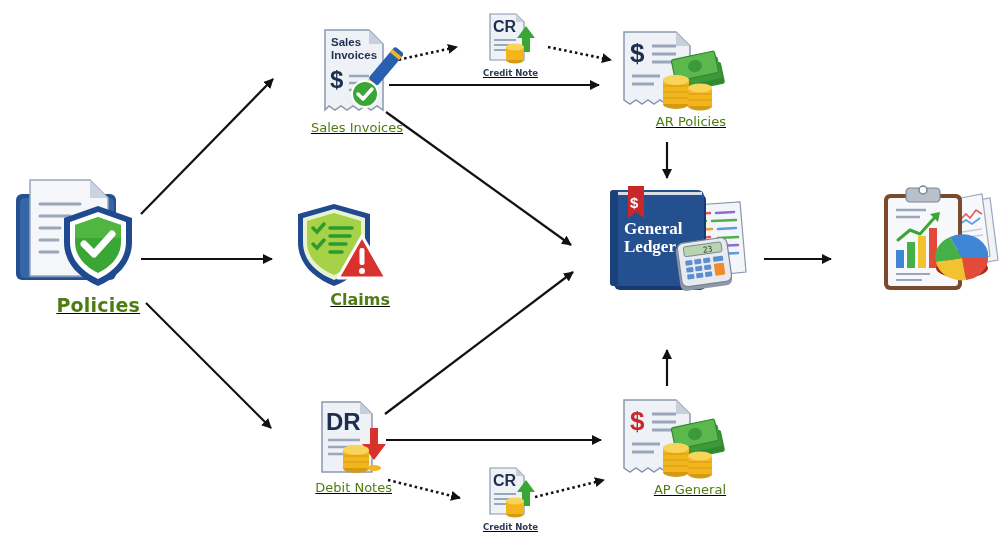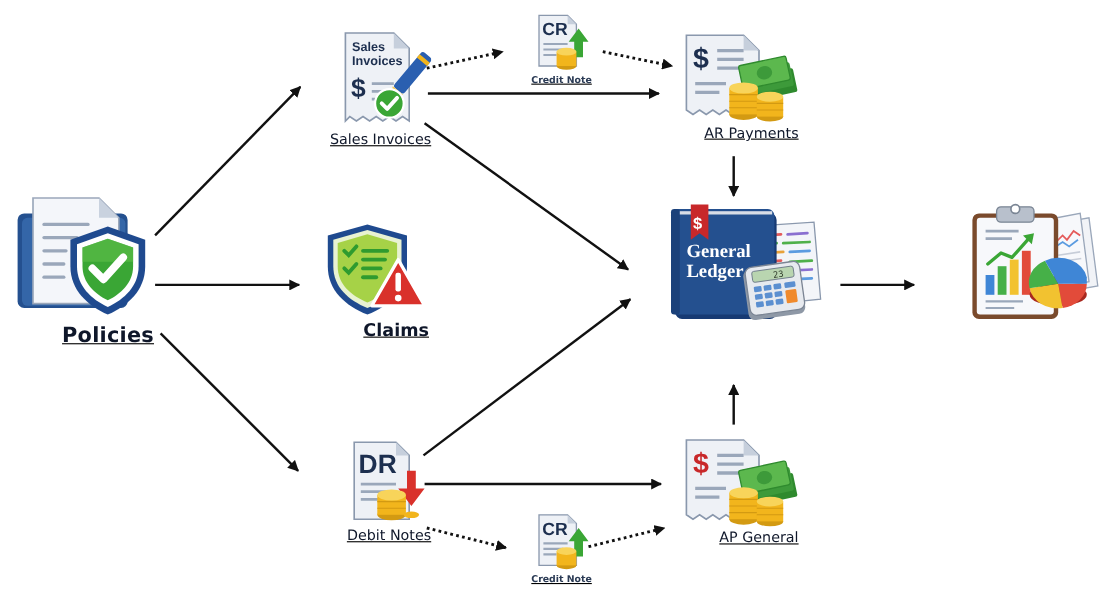--- a/index.html
+++ b/index.html
@@ -1,21 +1,21 @@
 <!DOCTYPE html>
 <html><head>
 <meta charset="utf-8">
 <style>
   html, body { margin: 0; padding: 0; background: #ffffff; }
   #stage { position: relative; width: 1000px; height: 539px; overflow: hidden; background: #fff;
            font-family: "DejaVu Sans", "Liberation Sans", sans-serif; }
   #edges { position: absolute; left: 0; top: 0; width: 1000px; height: 539px; pointer-events: none; }
   .node { position: absolute; display: flex; flex-direction: column; align-items: flex-end; cursor: pointer; text-decoration: underline; }
   .node svg.icon { display: block; }
-  .label { color: #0f172a; white-space: nowrap; margin-top: 2px; }
+  .label { color: #4d7c0f; white-space: nowrap; margin-top: 2px; }
   .lbl-xl { font-size: 19px; font-weight: bold; letter-spacing: 0.2px; }
   .lbl-lg { font-size: 16px; font-weight: bold; }
   .lbl-md { font-size: 13px; }
   .lbl-sm { font-size: 8.5px; font-weight: bold; color: #2b3b55; }
 </style>
 </head>
 <body>
 
 <div id="stage">
 
@@ -56,21 +56,21 @@
       </g>
       <path d="M88 34 L122 46 L122 70 C122 92 106 106 88 114 C70 106 54 92 54 70 L54 46 Z" fill="#1f4a8f"></path>
       <path d="M88 40 L116 50 L116 70 C116 88 103 100 88 107 C73 100 60 88 60 70 L60 50 Z" fill="#ffffff"></path>
       <path d="M88 45 L111 53 L111 70 C111 85 100 95 88 101 C76 95 65 85 65 70 L65 53 Z" fill="#3aa635"></path>
       <path d="M88 45 L111 53 L111 66 L65 66 L65 53 Z" fill="#5fc04a" opacity="0.6"></path>
       <path d="M74 72 L84 82 L102 62" fill="none" stroke="#ffffff" stroke-width="7" stroke-linecap="round" stroke-linejoin="round"></path>
     </svg>
     <div class="label lbl-xl">Policies</div>
   </div>
 
-  <div class="node" style="left:280px; top:26px; width:112px;">
+  <div class="node" style="left:291px; top:26px; width:112px;">
     <svg class="icon" width="92" height="92" viewBox="0 0 92 92">
       <path d="M14 4 L58 4 L72 18 L72 84 L66 80 L60 84 L54 80 L48 84 L42 80 L36 84 L30 80 L24 84 L18 80 L14 84 Z" fill="#eef1f6" stroke="#8a98ad" stroke-width="1.5"></path>
       <path d="M58 4 L58 18 L72 18 Z" fill="#c6cfdc"></path>
       <text x="20" y="20" font-family="Liberation Sans, sans-serif" font-size="11.5" font-weight="bold" fill="#1d2f4f">Sales</text>
       <text x="20" y="33" font-family="Liberation Sans, sans-serif" font-size="11.5" font-weight="bold" fill="#1d2f4f">Invoices</text>
       <text x="19" y="62" font-family="Liberation Sans, sans-serif" font-size="24" font-weight="bold" fill="#1d2f4f">$</text>
       <g stroke="#9aa7ba" stroke-width="2.5">
           <line x1="38" y1="50" x2="58" y2="50"></line>
           <line x1="38" y1="57" x2="54" y2="57"></line>
           <line x1="38" y1="64" x2="50" y2="64"></line>
@@ -194,21 +194,21 @@
         </g>
       <ellipse cx="60" cy="52" rx="13" ry="5" fill="#f8d45a"></ellipse>
       <ellipse cx="84" cy="78" rx="12" ry="4.5" fill="#d39a12"></ellipse>
       <rect x="72" y="60" width="24" height="18" fill="#f2b51c"></rect>
       <g stroke="#d39a12" stroke-width="1">
           <line x1="72" y1="66" x2="96" y2="66"></line>
           <line x1="72" y1="72" x2="96" y2="72"></line>
         </g>
       <ellipse cx="84" cy="60" rx="12" ry="4.5" fill="#f8d45a"></ellipse>
     </svg>
-    <div class="label lbl-md">AR Payments</div>
+    <div class="label lbl-md">AR Policies</div>
   </div>
 
   <div class="node" style="left:610px; top:396px; width:116px;">
     <svg class="icon" width="110" height="84" viewBox="0 0 110 84">
       <path d="M8 4 L60 4 L74 18 L74 76 L68 72 L62 76 L56 72 L50 76 L44 72 L38 76 L32 72 L26 76 L20 72 L14 76 L8 72 Z" fill="#eef1f6" stroke="#8a98ad" stroke-width="1.5"></path>
       <path d="M60 4 L60 18 L74 18 Z" fill="#c6cfdc"></path>
       <text x="14" y="34" font-family="Liberation Sans, sans-serif" font-size="26" font-weight="bold" fill="#c8282a">$</text>
       <g stroke="#9aa7ba" stroke-width="3">
           <line x1="36" y1="18" x2="60" y2="18"></line>
           <line x1="36" y1="26" x2="60" y2="26"></line>

